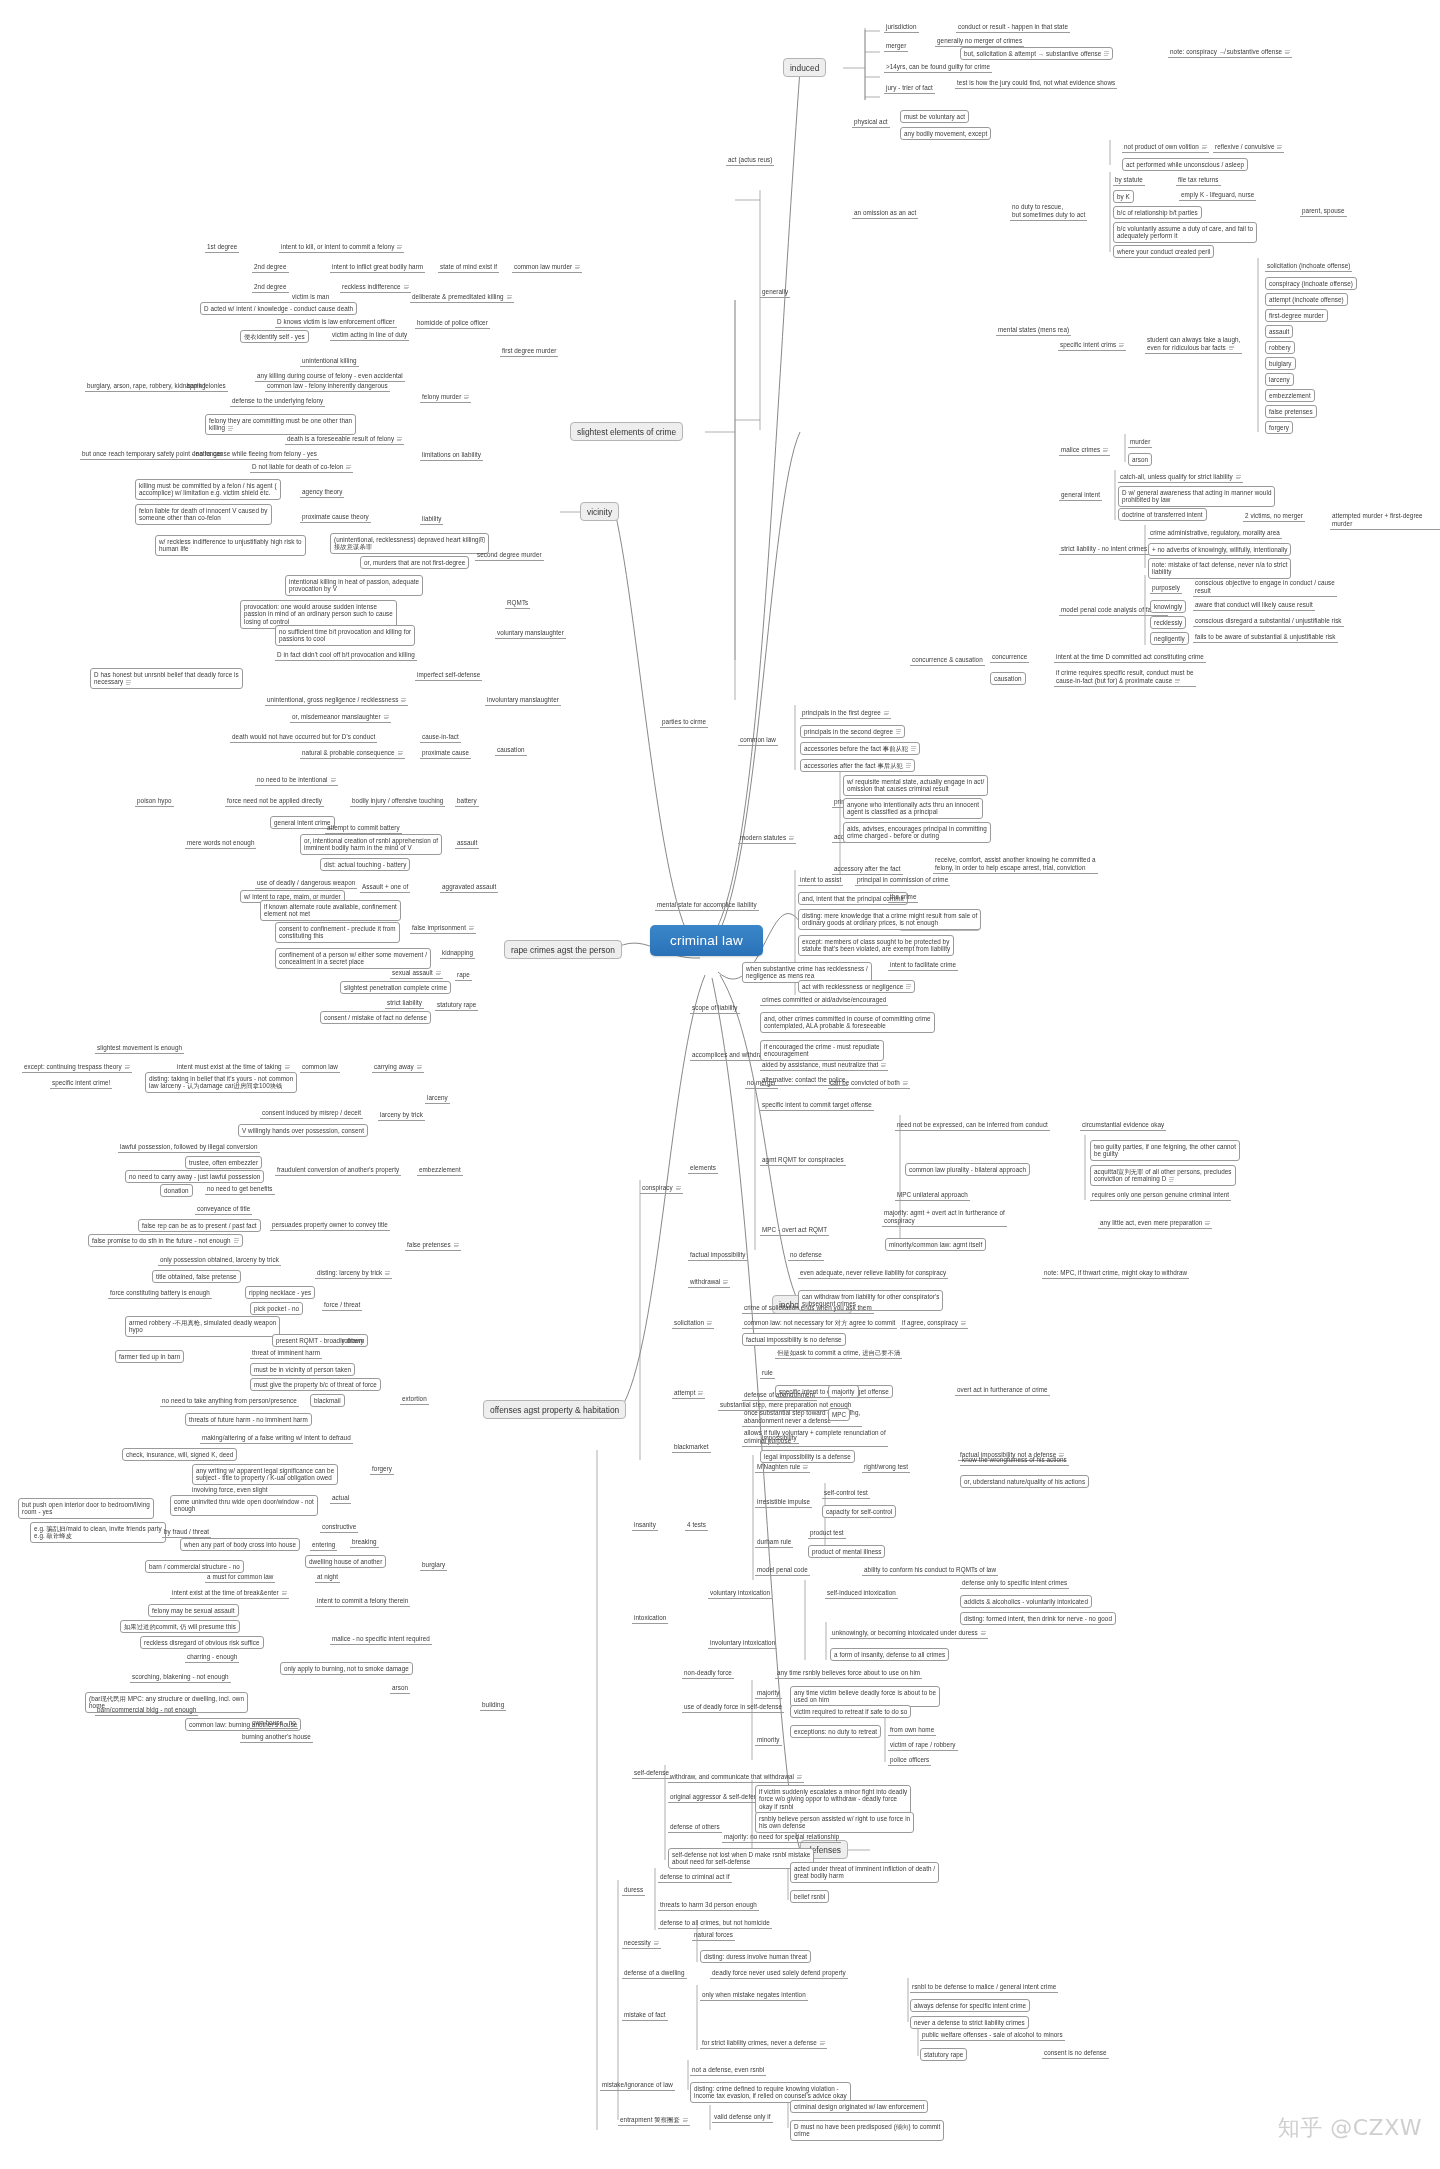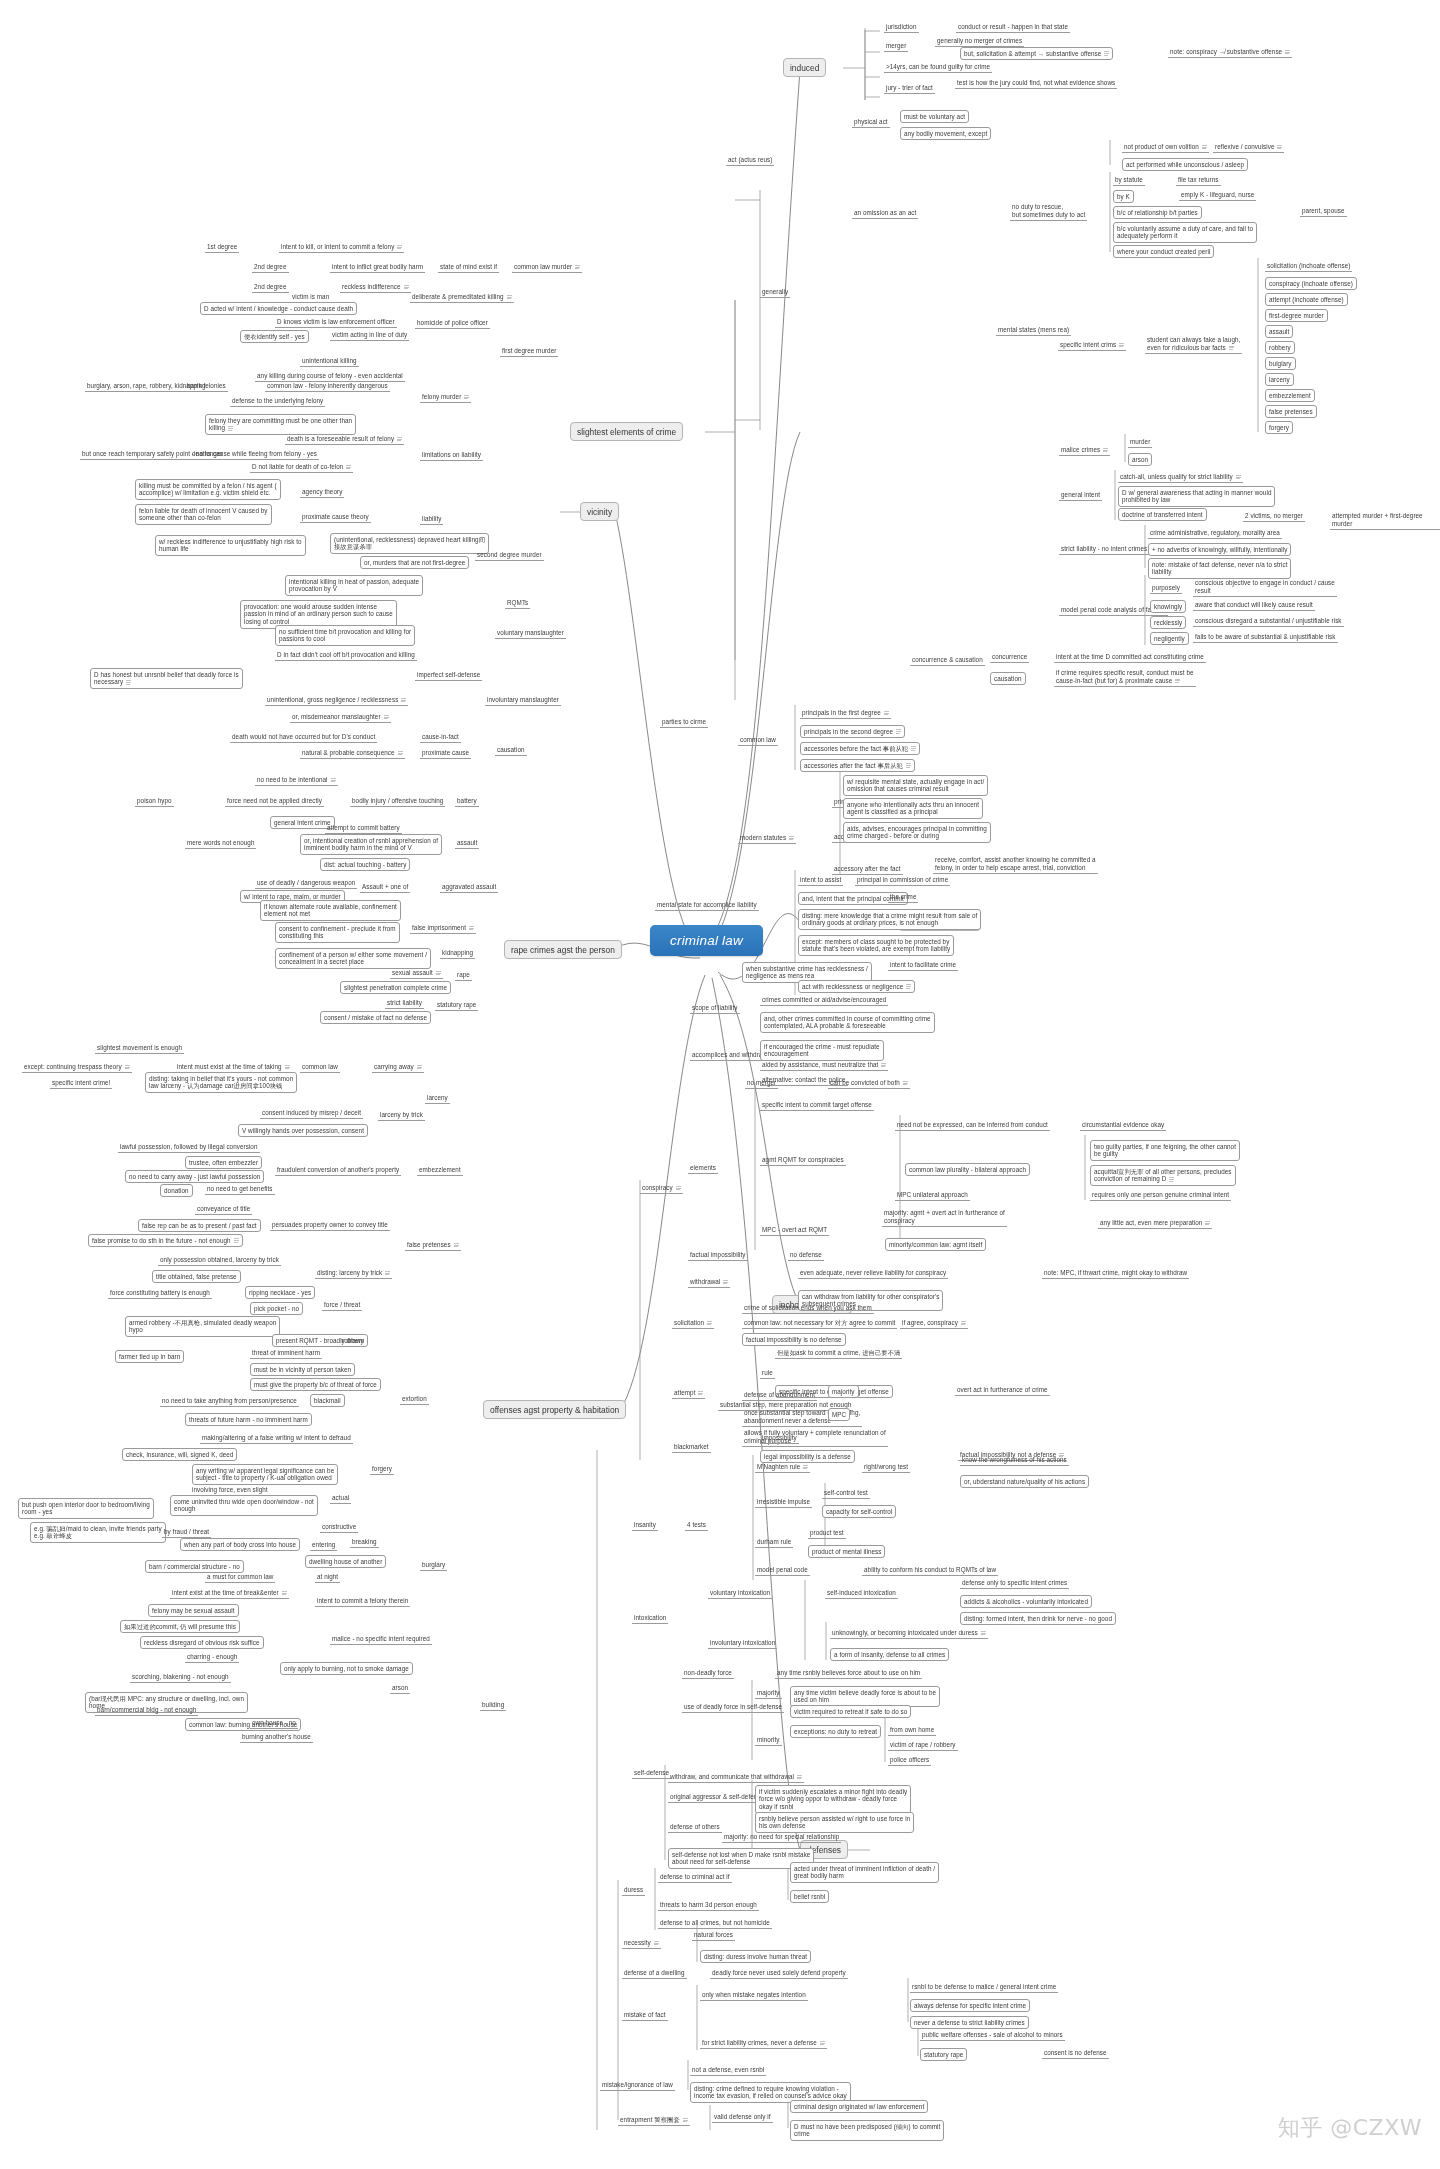--- a/index.html
+++ b/index.html
@@ -149,21 +149,21 @@
       <line x1="697" y1="1985" x2="697" y2="2050"></line>
       <line x1="908" y1="1978" x2="908" y2="2022"></line>
       <line x1="918" y1="2026" x2="918" y2="2056"></line>
       <line x1="688" y1="2060" x2="688" y2="2090"></line>
       <line x1="710" y1="2105" x2="710" y2="2130"></line>
       <line x1="788" y1="2095" x2="788" y2="2128"></line>
       <line x1="597" y1="1450" x2="597" y2="2130"></line>
       <line x1="618" y1="1880" x2="618" y2="2120"></line>
     </svg>
 
-  <div class="root" style="left:650px; top:925px;font-style:italic;">criminal law</div>
+  <div class="root" style="left:650px; top:925px;">criminal law</div>
 
   <div class="lvl1" style="left:783px; top:58px;">induced</div>
   <div class="lvl1" style="left:570px; top:422px;">slightest elements of crime</div>
   <div class="lvl1" style="left:580px; top:502px;">vicinity</div>
   <div class="lvl1" style="left:504px; top:940px;">rape crimes agst the person</div>
   <div class="lvl1" style="left:483px; top:1400px;">offenses agst property &amp; habitation</div>
   <div class="lvl1" style="left:898px; top:912px;">accomplice liability</div>
   <div class="lvl1" style="left:772px; top:1295px;">inchoate offenses</div>
   <div class="lvl1" style="left:800px; top:1840px;">defenses</div>
 

